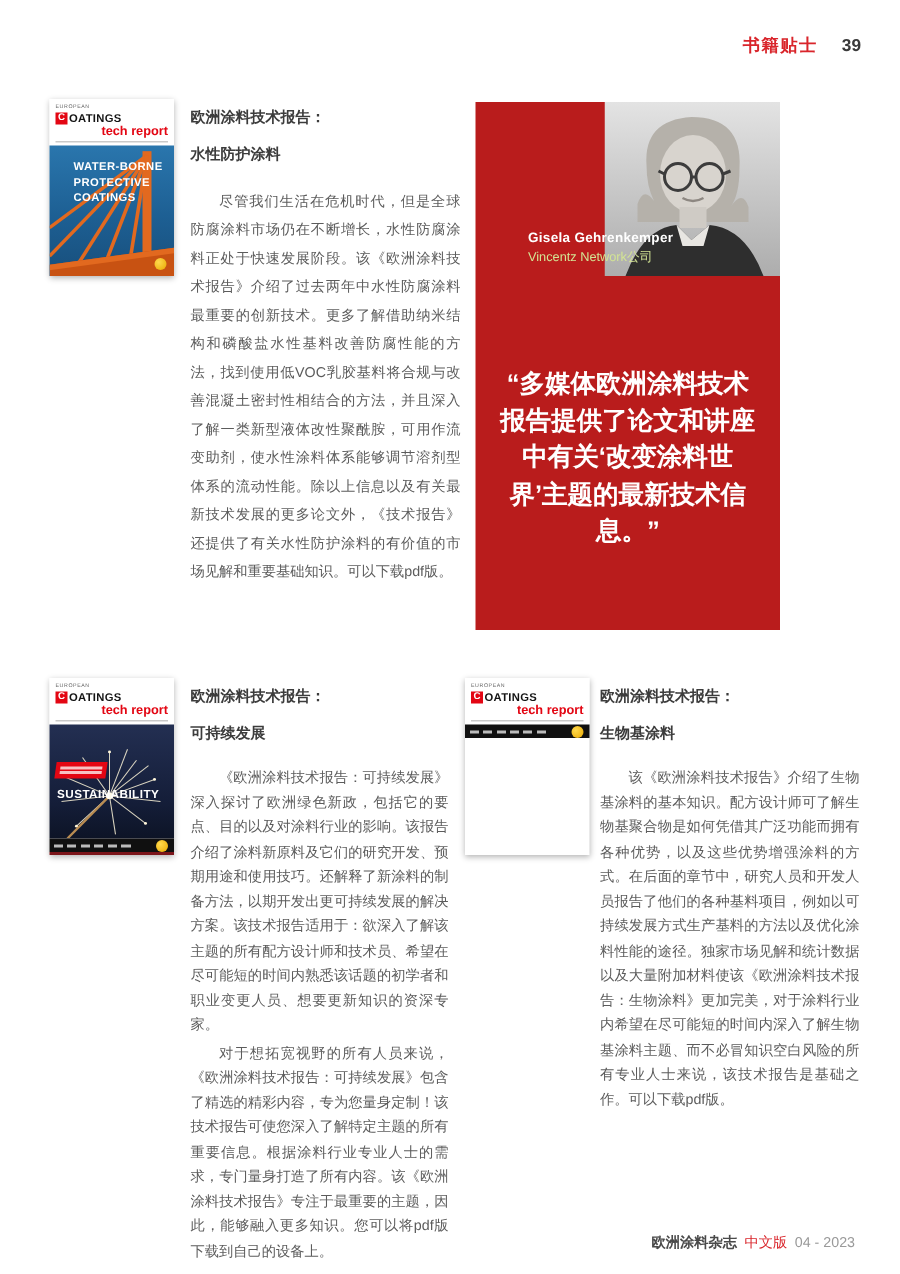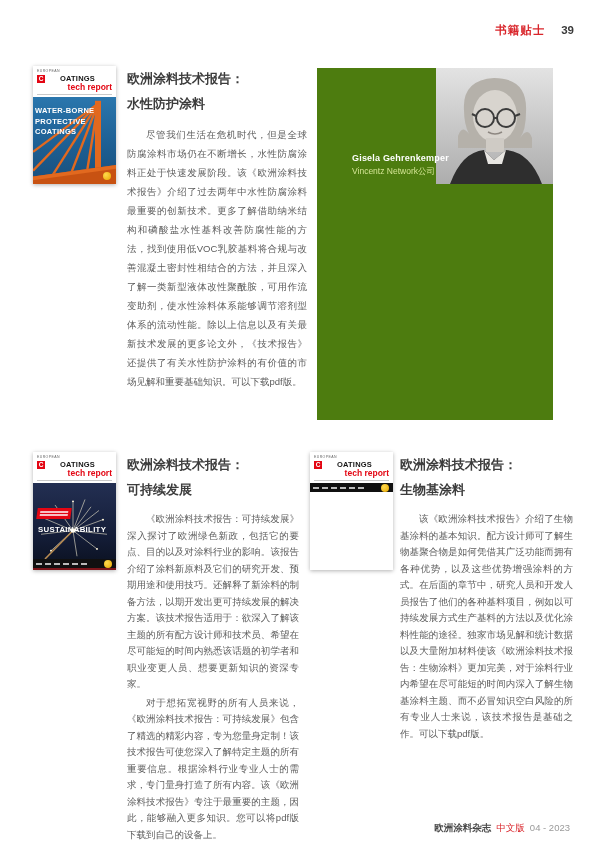--- a/index.html
+++ b/index.html
@@ -22,66 +22,66 @@
 
   
   .article { position:absolute; display:flex; }
   .article-1 { left:33px; top:66px; width:274px; }
   .article-2 { left:33px; top:452px; width:266px; }
   .article-3 { left:310px; top:452px; width:263px; }
   .text-col-1 { width:180px; margin-left:11px; }
   .text-col-2 { width:172px; margin-left:11px; }
   .text-col-3 { width:173px; margin-left:7px; }
 
-  .article-title { font-size:13px; font-weight:bold; color:#3c3c3c; line-height:25px; margin-bottom:9px; }
+  .article-title { font-size:10px; font-weight:bold; color:#3c3c3c; line-height:25px; margin-bottom:9px; }
   .body-text { font-size:9.5px; color:#5c5c5c; text-align:justify; text-indent:2em; }
   .lh-wide  { line-height:19px; }
   .lh-tight { line-height:16.5px; }
   .body-text + .body-text { margin-top:2px; }
 
   
   .cover { width:83px; height:118px; background:#fff; flex-shrink:0;
            box-shadow:0 1px 4px rgba(0,0,0,.3); display:flex; flex-direction:column; }
   .cover-top { background:#fff; padding:3px 4px 2px; }
   .brand-euro { font-size:3.5px; color:#666; letter-spacing:.4px; }
-  .brand-row { display:flex; align-items:center; gap:15px; margin-top:1px; }
+  .brand-row { display:flex; align-items:center; gap:1px; margin-top:1px; }
   .brand-c { background:#e30613; color:#fff; font-weight:bold; font-size:6.5px; width:8px; height:8px;
              display:flex; align-items:center; justify-content:center; }
   .brand-rest { font-weight:bold; font-size:7.5px; color:#141414; letter-spacing:.2px; }
   .brand-sub { font-size:8.5px; font-weight:bold; color:#e30613; text-align:right; line-height:9px; }
   .brand-rule { height:1px; background:#c9c9c9; margin-top:2px; }
 
   .cover-body { flex:1; position:relative; overflow:hidden; }
   .cover-body-1 { background:linear-gradient(180deg,#2a76ad 0%,#1d5f93 55%,#184f7c 100%); }
   .cover-body-2 { background:linear-gradient(180deg,#232f52 0%,#141d38 70%,#0d1426 100%); }
   .cover-body-3 { background:linear-gradient(180deg,#8fbe33 0%,#6fa525 70%,#5c8f1e 100%); }
   .cover-img { position:absolute; inset:0; width:100%; height:100%; }
 
-  .cover1-title { position:absolute; top:9px; left:2px; width:64px; color:#fff; font-weight:bold;
+  .cover1-title { position:absolute; top:9px; left:16px; width:64px; color:#fff; font-weight:bold;
                   font-size:7.5px; line-height:1.4; letter-spacing:.3px; }
   .cover2-title { position:absolute; top:42px; left:5px; color:#fff; font-weight:bold; font-size:7.8px; letter-spacing:.3px; }
   .cover3-title { position:absolute; bottom:13px; left:5px; width:60px; color:#fff; font-weight:bold;
                   font-size:7.8px; line-height:1.35; letter-spacing:.3px; }
 
   .ribbon { position:absolute; background:#e30613; }
   .ribbon-2 { top:25px; left:4px; width:34px; height:11px; transform:skewX(-8deg); }
   .ribbon-3 { top:60px; left:0; width:27px; height:10px; }
   .ribbon::after { content:""; position:absolute; left:3px; right:3px; top:3px; height:1.5px; background:rgba(255,255,255,.75); box-shadow:0 3px 0 rgba(255,255,255,.75); }
 
   .cover-bar { height:9px; background:#101010; position:relative; flex-shrink:0; }
   .cover-bar::before { content:""; position:absolute; left:3px; top:3.5px; width:52px; height:2px;
                        background:repeating-linear-gradient(90deg,#bbb 0 6px,transparent 6px 9px); }
   .cover-redline { height:2px; background:#7c161b; flex-shrink:0; }
   .cover-dot { position:absolute; width:8px; height:8px; border-radius:50%;
                background:radial-gradient(circle at 35% 35%,#ffd94d,#e8a800); }
   .dot-in-img { right:5px; bottom:4px; }
   .dot-in-bar { right:4px; top:0.5px; width:8px; height:8px; }
 
   
-  .quote-box { position:absolute; left:317px; top:68px; width:236px; height:352px; background:#4d7c0f; }
+  .quote-box { position:absolute; left:317px; top:68px; width:203px; height:352px; background:#b91c1c; }
   .portrait { position:absolute; top:0; right:0; width:117px; height:116px; }
   .person { position:absolute; left:35px; top:85px; }
   .person-name { font-size:9px; font-weight:bold; color:#ffffff; letter-spacing:.2px; }
   .person-org  { font-size:8.5px; color:#d3e494; margin-top:3px; }
   .quote-text { position:absolute; top:176px; left:15px; right:15px; color:#fff; font-weight:bold;
                 font-size:17px; line-height:24.5px; text-align:center; }
 </style>
 </head>
 <body>
 
@@ -146,20 +146,21 @@
           <line x1="58" y1="50" x2="61" y2="50"></line>
         <line x1="40" y1="48" x2="36" y2="46"></line>
           <line x1="79" y1="48" x2="84" y2="46"></line>
       </g>
       <path d="M52,64 Q59,68 66,64" stroke="#8d8781" stroke-width="1.5" fill="none"></path>
     </svg>
     <div class="person">
       <div class="person-name">Gisela Gehrenkemper</div>
       <div class="person-org">Vincentz Network公司</div>
     </div>
+    <div class="quote-text">“多媒体欧洲涂料技术报告提供了论文和讲座中有关‘改变涂料世界’主题的最新技术信息。”</div>
   </aside>
 
   <section class="article article-2">
     <div class="cover">
       <div class="cover-top">
         <div class="brand-euro">EUROPEAN</div>
         <div class="brand-row">
           <span class="brand-c">C</span>
           <span class="brand-rest">OATINGS</span>
         </div>

